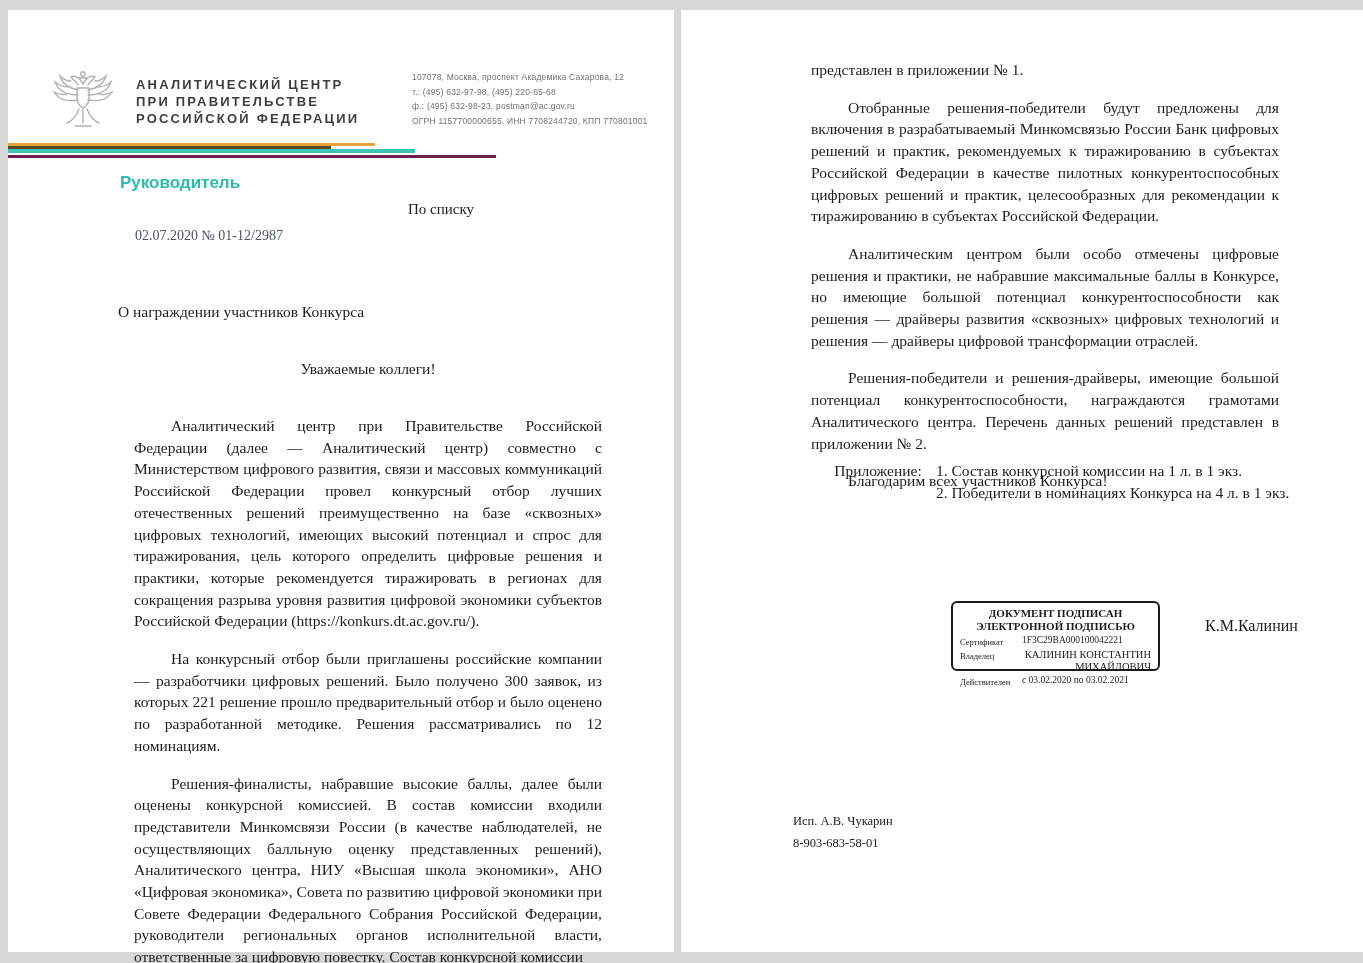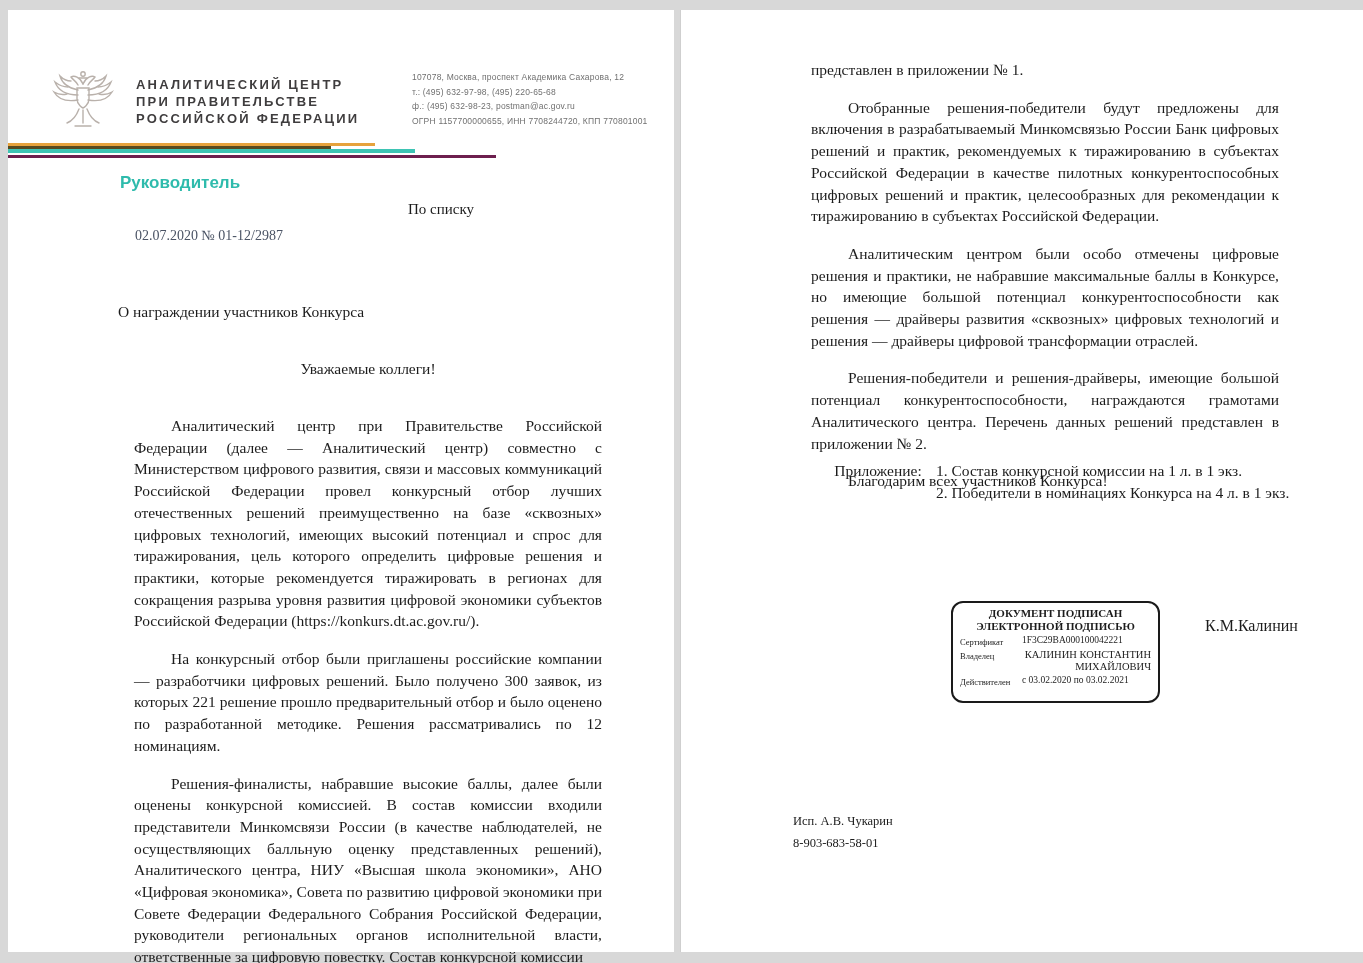--- a/index.html
+++ b/index.html
@@ -57,22 +57,22 @@
   .thanks { margin-top:14px !important; text-align:left; }
 
   
   .attachment { position:absolute; left:147px; top:450px; display:flex; font-size:15.5px; line-height:21.7px; }
   .attach-label { width:100px; flex-shrink:0;text-align:center; }
   .attach-items { margin-left:8px; width:360px; }
   .attach-item { padding-left:19px; text-indent:-19px; text-align:justify; }
 
   
   .stamp {
-    position:absolute; left:270px; top:591px; width:209px; height:102px;
-    box-sizing:border-box; border:2px solid #1a1a1a; border-radius:12px;
+    position:absolute; left:270px; top:591px; width:209px; height:70px;
+    box-sizing:border-box; border:2px solid #1a1a1a; border-radius:6px;
     padding:4px 7px 2px 7px; background:#fff;
   }
   .stamp-title { text-align:center; font-weight:bold; font-size:11px; line-height:13px; }
   .stamp-row { display:flex; margin-top:2px; }
   .stamp-label { width:62px; flex-shrink:0; font-size:8.5px; padding-top:2px; color:#222; }
   .stamp-value { font-size:9.5px;text-align:right; }
   .stamp-row.owner .stamp-value { font-weight:normal; font-size:10.5px; line-height:12px; }
   .signer-name { position:absolute; left:524px; top:607px; font-size:16px; }
 
   

